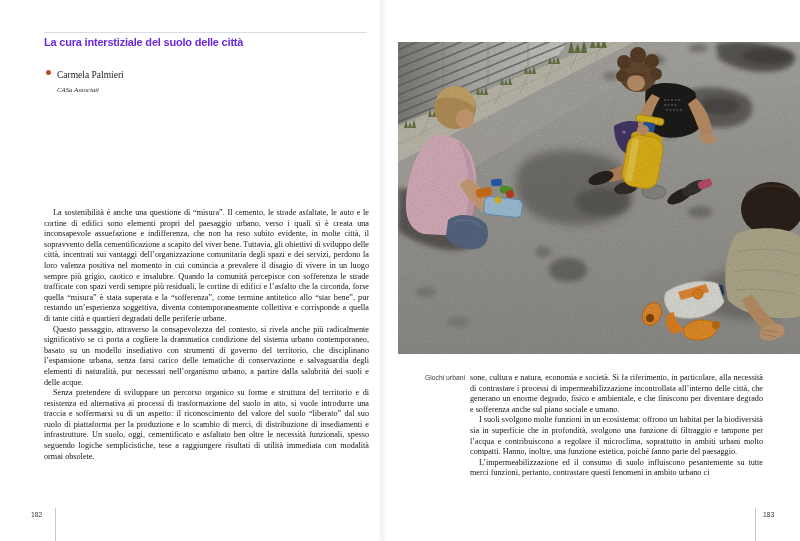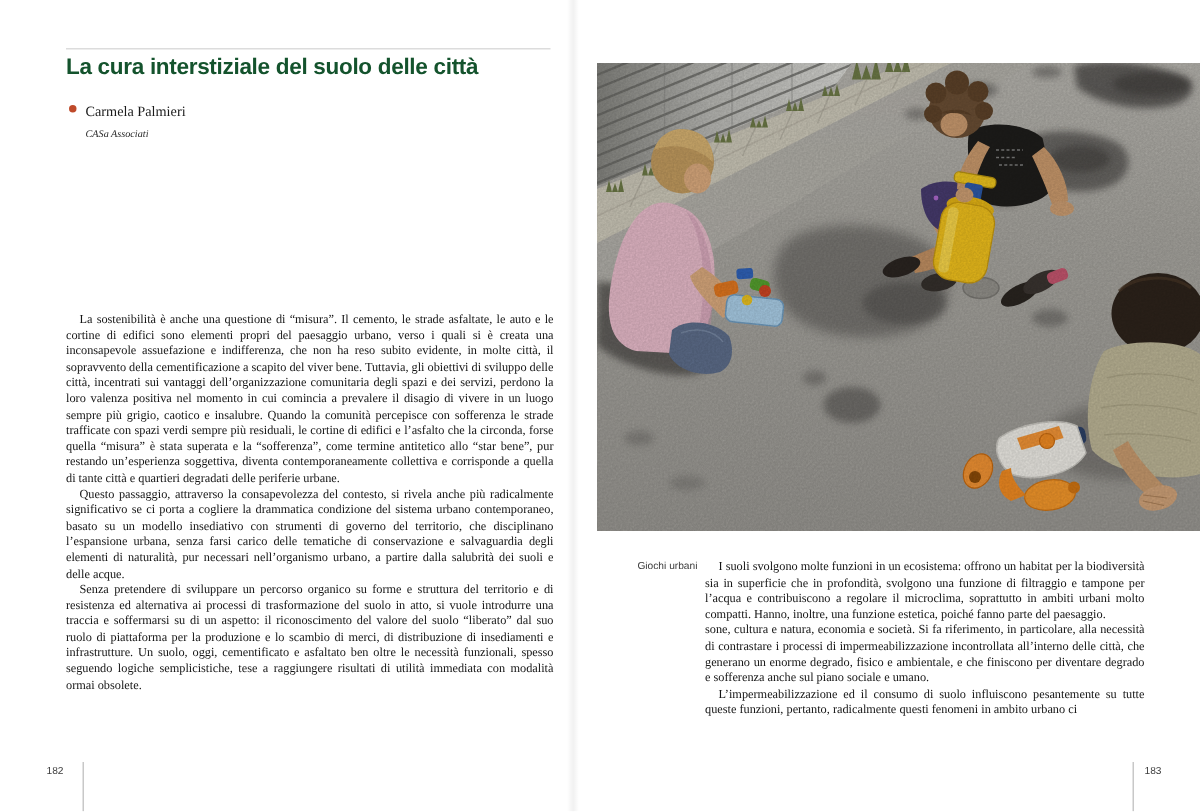--- a/index.html
+++ b/index.html
@@ -2,21 +2,21 @@
 <html><head>
 <meta charset="utf-8">
 <style>
   html,body { margin:0; padding:0; background:#ffffff; }
   .spread { position:relative; width:800px; height:541px; background:#ffffff; overflow:hidden;
             font-family:"Liberation Serif", serif; }
   .gutter { position:absolute; left:378px; top:0; width:8px; height:541px;
             background:linear-gradient(90deg, rgba(0,0,0,0) 0%, rgba(0,0,0,0.055) 52%, rgba(0,0,0,0) 100%); }
   .title-rule { position:absolute; left:44px; top:32px; width:323px; height:1px; background:#dcdcdc; }
   .title { position:absolute; left:44px; top:36px; font-family:"Liberation Sans", sans-serif;
-           font-weight:700; font-size:15px; letter-spacing:-0.2px; color:#14532d; }
+           font-weight:700; font-size:11px; letter-spacing:-0.2px; color:#6d28d9; }
   .author-row { position:absolute; left:46px; top:70px; display:flex; align-items:flex-start; gap:6px; }
   .bullet { width:5px; height:5px; border-radius:50%; background:#bf4a2a; flex:0 0 auto; }
   .author { font-size:9.5px; color:#1a1a1a; }
   .affil { position:absolute; left:57px; top:86px; font-style:italic; font-size:6.8px; color:#2a2a2a; }
   .body-left  { position:absolute; left:44px;  top:160px; width:325px;margin-top:48px; }
   .body-right { position:absolute; left:470px; top:373px; width:293px; }
   p.body-para { margin:0; font-size:8.2px; line-height:10.6px; text-align:justify;
                 color:#141414; text-indent:9px; }
   p.no-indent { text-indent:0; }
   .caption { position:absolute; left:398px; top:374px; width:67px; text-align:right;
@@ -243,21 +243,21 @@
         </g>
       </g>
 
       <rect x="0" y="0" width="402" height="312" filter="url(#grainF)" opacity="0.16"></rect>
     </svg>
   </div>
 
   <div class="caption">Giochi urbani</div>
 
   <div class="body-right">
+    <p class="body-para no-indent">sone, cultura e natura, economia e società. Si fa riferimento, in particolare, alla necessità di contrastare i processi di impermeabilizzazione incontrollata all’interno delle città, che generano un enorme degrado, fisico e ambientale, e che finiscono per diventare degrado e sofferenza anche sul piano sociale e umano.</p>
     <p class="body-para">I suoli svolgono molte funzioni in un ecosistema: offrono un habitat per la biodiversità sia in superficie che in profondità, svolgono una funzione di filtraggio e tampone per l’acqua e contribuiscono a regolare il microclima, soprattutto in ambiti urbani molto compatti. Hanno, inoltre, una funzione estetica, poiché fanno parte del paesaggio.</p>
-    <p class="body-para no-indent">sone, cultura e natura, economia e società. Si fa riferimento, in particolare, alla necessità di contrastare i processi di impermeabilizzazione incontrollata all’interno delle città, che generano un enorme degrado, fisico e ambientale, e che finiscono per diventare degrado e sofferenza anche sul piano sociale e umano.</p>
-    <p class="body-para">L’impermeabilizzazione ed il consumo di suolo influiscono pesantemente su tutte queste funzioni, pertanto, radicalmente questi fenomeni in ambito urbano ci</p>
+    <p class="body-para">L’impermeabilizzazione ed il consumo di suolo influiscono pesantemente su tutte merci funzioni, pertanto, contrastare questi fenomeni in ambito urbano ci</p>
   </div>
 
   <div class="folio-rule rule-right"></div>
   <div class="folio folio-right">183</div>
 
 </div>
 
 </body></html>

